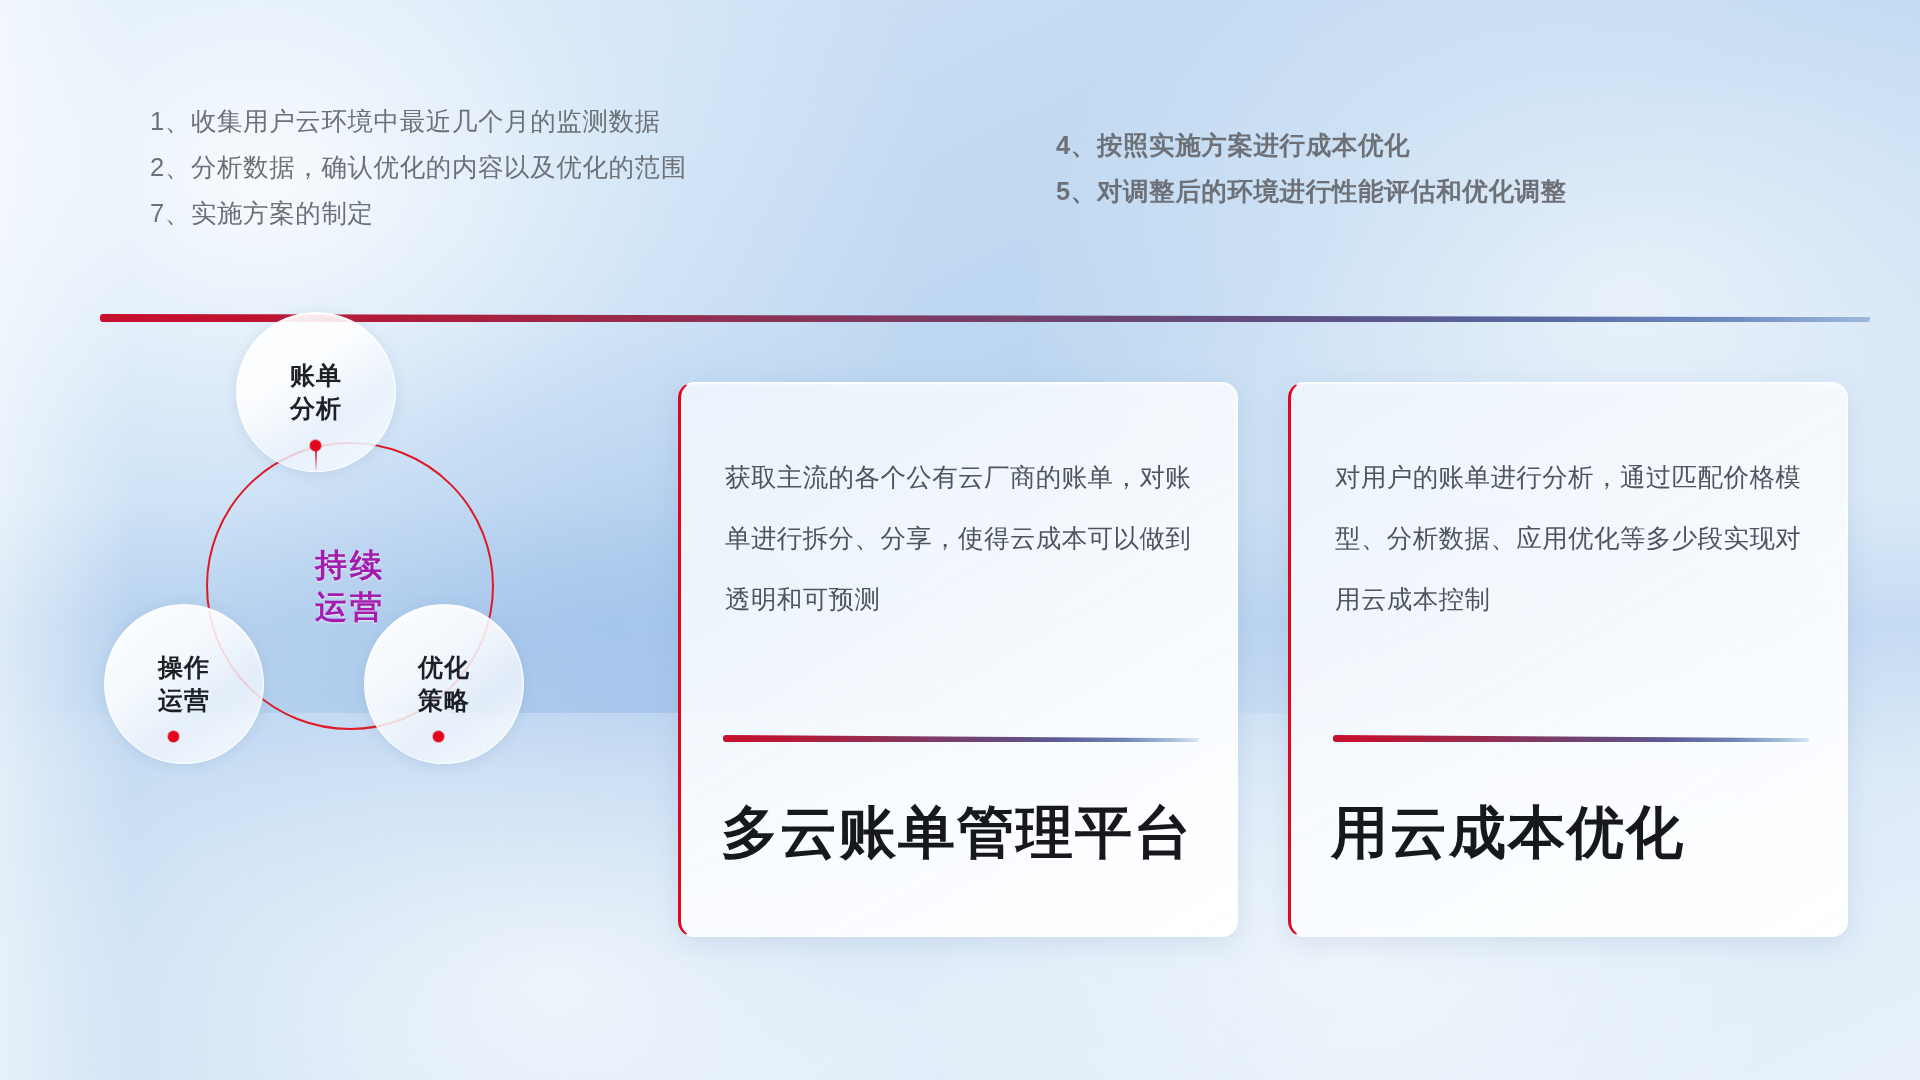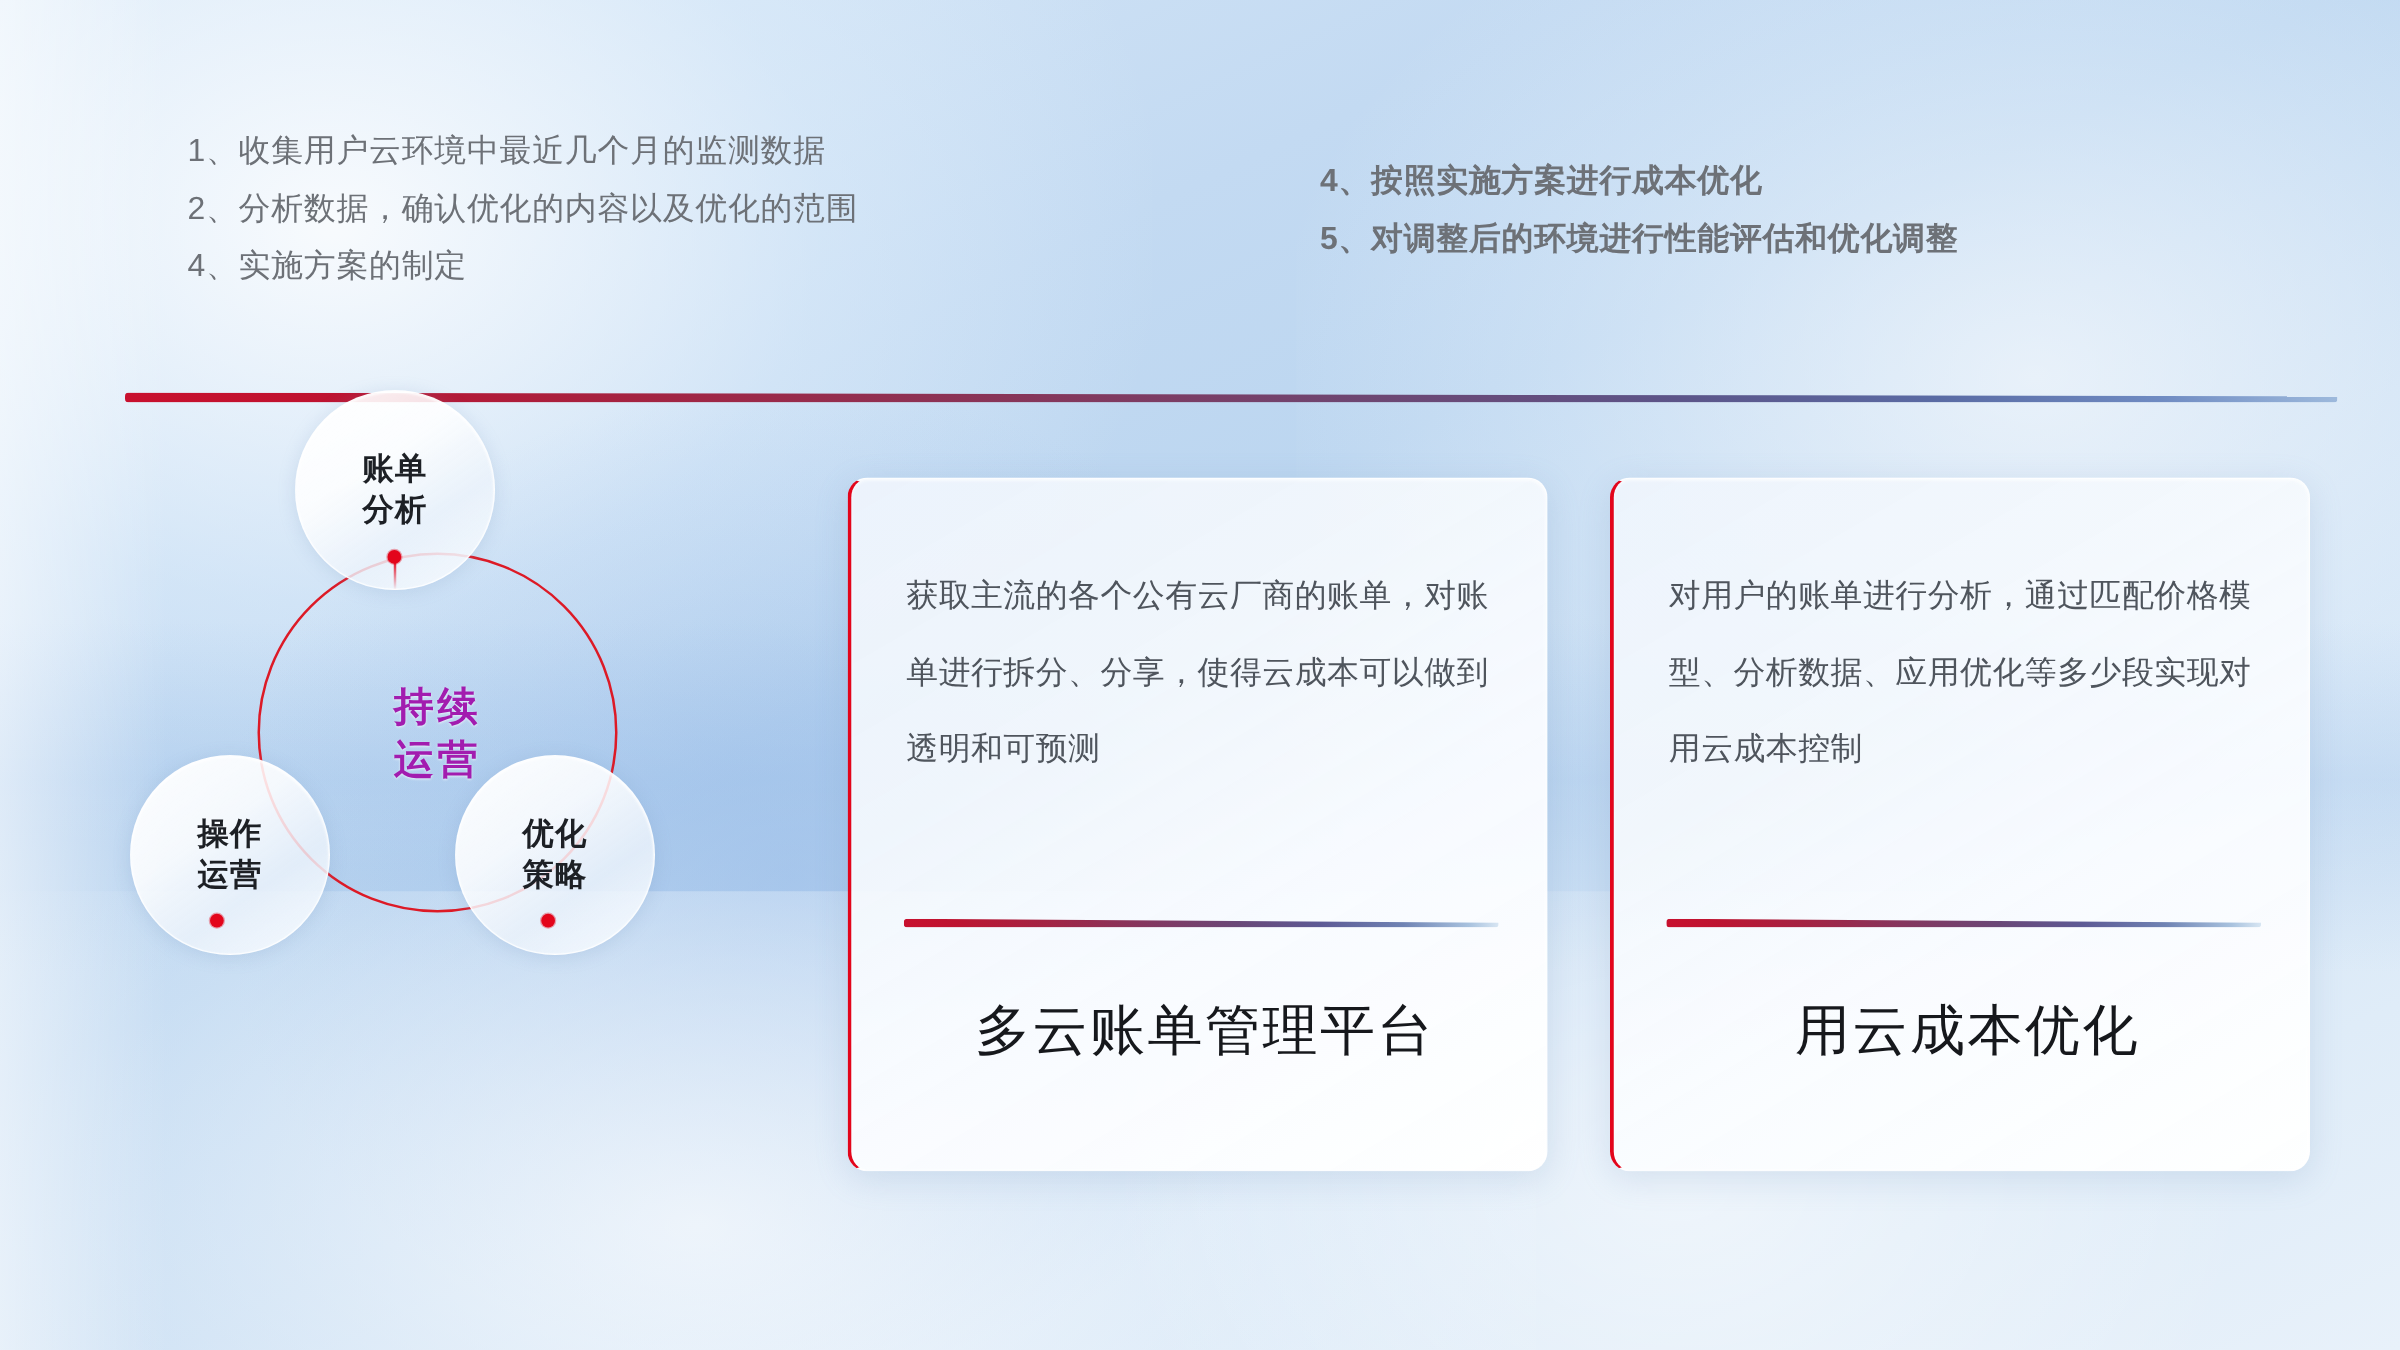--- a/index.html
+++ b/index.html
@@ -158,46 +158,45 @@
     position:absolute; left:42px; right:38px; top:352px; height:7px;
     background:linear-gradient(90deg,
       #c8102e 0%, #bd1431 9%, #a32444 24%, #85365e 40%,
       #6a4878 56%, #5d5a95 70%, #7084b4 84%, #a8c2de 95%, #d8e6f3 100%);
     clip-path:polygon(0 0, 100% 45%, 100% 100%, 0 100%);
     border-radius:3px;
   }
   .card-title {
     position:absolute; left:40px; right:30px; top:412px;
     color:#16181c;
-    font-size:44px;
-    font-weight:400;
+    font-size:57px;
+    font-weight:700;
     letter-spacing:2px;
     white-space:nowrap;
-    text-align:center;
   }
 </style>
 </head>
 <body>
 
 <div id="bg">
   <div class="bg-base"></div>
   <div class="bg-glow-a"></div>
   <div class="bg-glow-c"></div>
   <div class="bg-band"></div>
   <div class="bg-glow-b"></div>
   <div class="bg-glow-d"></div>
   <div class="bg-glow-e"></div>
   <div class="bg-edge-l"></div>
 </div>
 
 <div id="steps">
   <div class="step-col left">
     <div class="step-line">1、收集用户云环境中最近几个月的监测数据</div>
     <div class="step-line">2、分析数据，确认优化的内容以及优化的范围</div>
-    <div class="step-line">4、实施方案的制定</div>
+    <div class="step-line">7、实施方案的制定</div>
   </div>
   <div class="step-col right">
     <div class="step-line">4、按照实施方案进行成本优化</div>
     <div class="step-line">5、对调整后的环境进行性能评估和优化调整</div>
   </div>
 </div>
 
 <div id="top-divider">
   <div class="bar"></div>
 </div>

